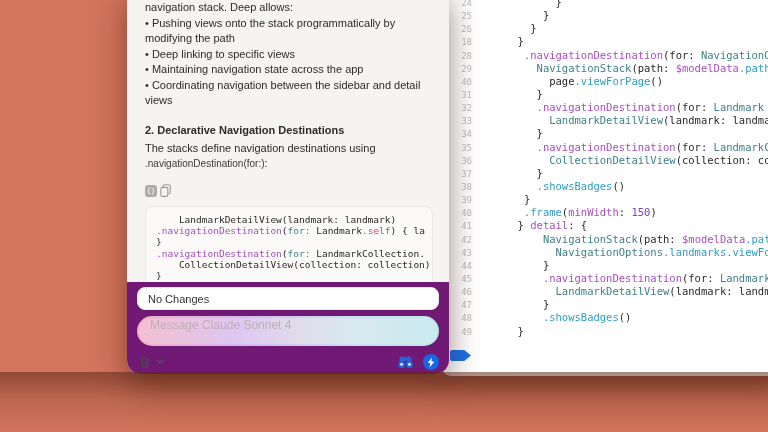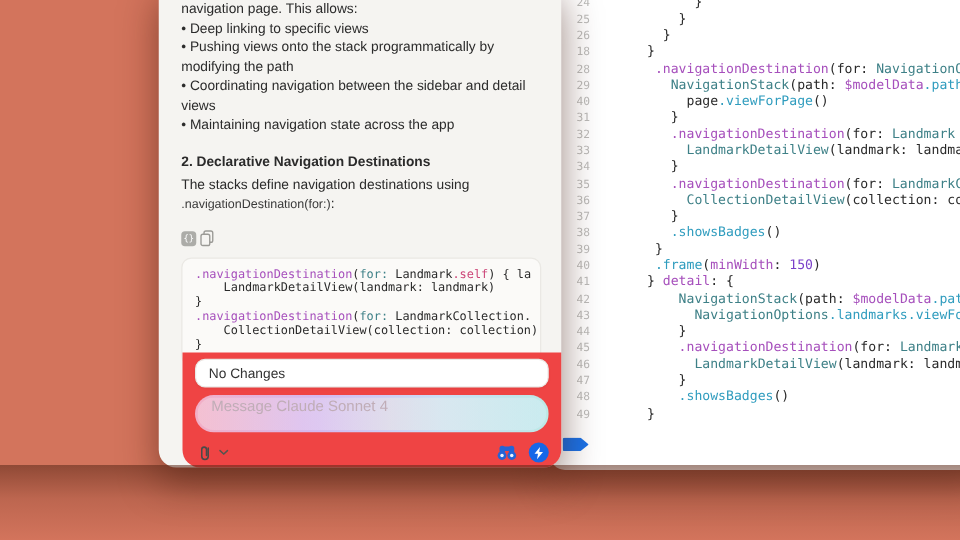--- a/index.html
+++ b/index.html
@@ -67,21 +67,21 @@
   .copy-icon{flex:0 0 16px;height:16px;}
   .snippet-card{
     margin-top:7px;margin-right:2px;height:78px;background:#FBFAF8;
     border:1px solid #EAE8E4;border-radius:8px;padding:7px 0 0 10px;overflow:hidden;
   }
   .snippet-card .code-row{height:11.4px;line-height:11.4px;}
   .snippet-card .code-text{margin-left:0;font-size:9.5px;}
 
   .composer{
     position:absolute;left:0;right:0;bottom:0;height:92px;
-    background:#ef4444;border-radius:0 0 14px 14px;padding:5px 10px 0 10px;box-sizing:border-box;margin-left:19px;
+    background:#701a75;border-radius:0 0 14px 14px;padding:5px 10px 0 10px;box-sizing:border-box;
   }
   .no-changes-bar{
     height:23px;background:#ffffff;border:1px solid #EAE9E6;border-radius:8px;
     box-shadow:0 1px 2px rgba(0,0,0,.05);
     font-size:11px;color:#333;line-height:22px;padding-left:10px;box-sizing:border-box;
   }
   .prompt-capsule{
     margin-top:6px;height:30px;border-radius:15px;border:2px solid transparent;
     background:
       linear-gradient(90deg, rgba(246,213,223,.45), rgba(236,224,248,.35) 30%, rgba(250,244,224,.4) 55%, rgba(215,238,248,.5)) padding-box,
@@ -130,44 +130,44 @@
       <div class="code-row"><span class="gutter-num">47</span><span class="code-text" style="padding-left: 9ch;"><span class="tk-p">}</span></span></div>
       <div class="code-row"><span class="gutter-num">48</span><span class="code-text" style="padding-left: 9ch;"><span class="tk-c">.showsBadges</span><span class="tk-p">()</span></span></div>
       <div class="code-row"><span class="gutter-num">49</span><span class="code-text" style="padding-left: 5ch;"><span class="tk-p">}</span></span></div>
     </div>
   <div class="breakpoint-tag"></div>
 </div>
 
 <div class="chat">
   <div class="chat-content">
     <div class="para">
-        <div class="line">navigation page. This allows:</div>
+        <div class="line">navigation stack. Deep allows:</div>
+        <div class="line">• Pushing views onto the stack programmatically by modifying the path</div>
         <div class="line">• Deep linking to specific views</div>
-        <div class="line">• Pushing views onto the stack programmatically by modifying the path</div>
+        <div class="line">• Maintaining navigation state across the app</div>
         <div class="line">• Coordinating navigation between the sidebar and detail views</div>
-        <div class="line">• Maintaining navigation state across the app</div>
       </div>
 
     <div class="section-heading">2. Declarative Navigation Destinations</div>
 
     <div class="section-body"><span>The stacks define navigation destinations using </span><span class="inline-code">.navigationDestination(for:)</span><span>:</span></div>
 
     <div class="snippet-header">
       <div class="snippet-badge">{}</div>
       <div class="copy-icon icon-btn">
         <svg width="15" height="15" viewBox="0 0 15 15">
           <rect x="5.2" y="1.8" width="7" height="9" rx="1.5" fill="none" stroke="#9B9A96" stroke-width="1.1"></rect>
           <rect x="2.8" y="4.4" width="7" height="9" rx="1.5" fill="#F5F4F1" stroke="#9B9A96" stroke-width="1.1"></rect>
         </svg>
       </div>
     </div>
 
     <div class="snippet-card">
+        <div class="code-row"><span class="code-text" style="padding-left: 0ch;"><span class="tk-p">    LandmarkDetailView(landmark: landmark)</span></span></div>
         <div class="code-row"><span class="code-text" style="padding-left: 0ch;"><span class="tk-m">.navigationDestination</span><span class="tk-p">(</span><span class="tk-t">for:</span><span class="tk-p"> Landmark</span><span class="tk-k">.self</span><span class="tk-p">) { la</span></span></div>
-        <div class="code-row"><span class="code-text" style="padding-left: 0ch;"><span class="tk-p">    LandmarkDetailView(landmark: landmark)</span></span></div>
         <div class="code-row"><span class="code-text" style="padding-left: 0ch;"><span class="tk-p">}</span></span></div>
         <div class="code-row"><span class="code-text" style="padding-left: 0ch;"><span class="tk-m">.navigationDestination</span><span class="tk-p">(</span><span class="tk-t">for:</span><span class="tk-p"> LandmarkCollection.</span></span></div>
         <div class="code-row"><span class="code-text" style="padding-left: 0ch;"><span class="tk-p">    CollectionDetailView(collection: collection)</span></span></div>
         <div class="code-row"><span class="code-text" style="padding-left: 0ch;"><span class="tk-p">}</span></span></div>
       </div>
   </div>
 
   <div class="composer">
     <div class="no-changes-bar">No Changes</div>
 

